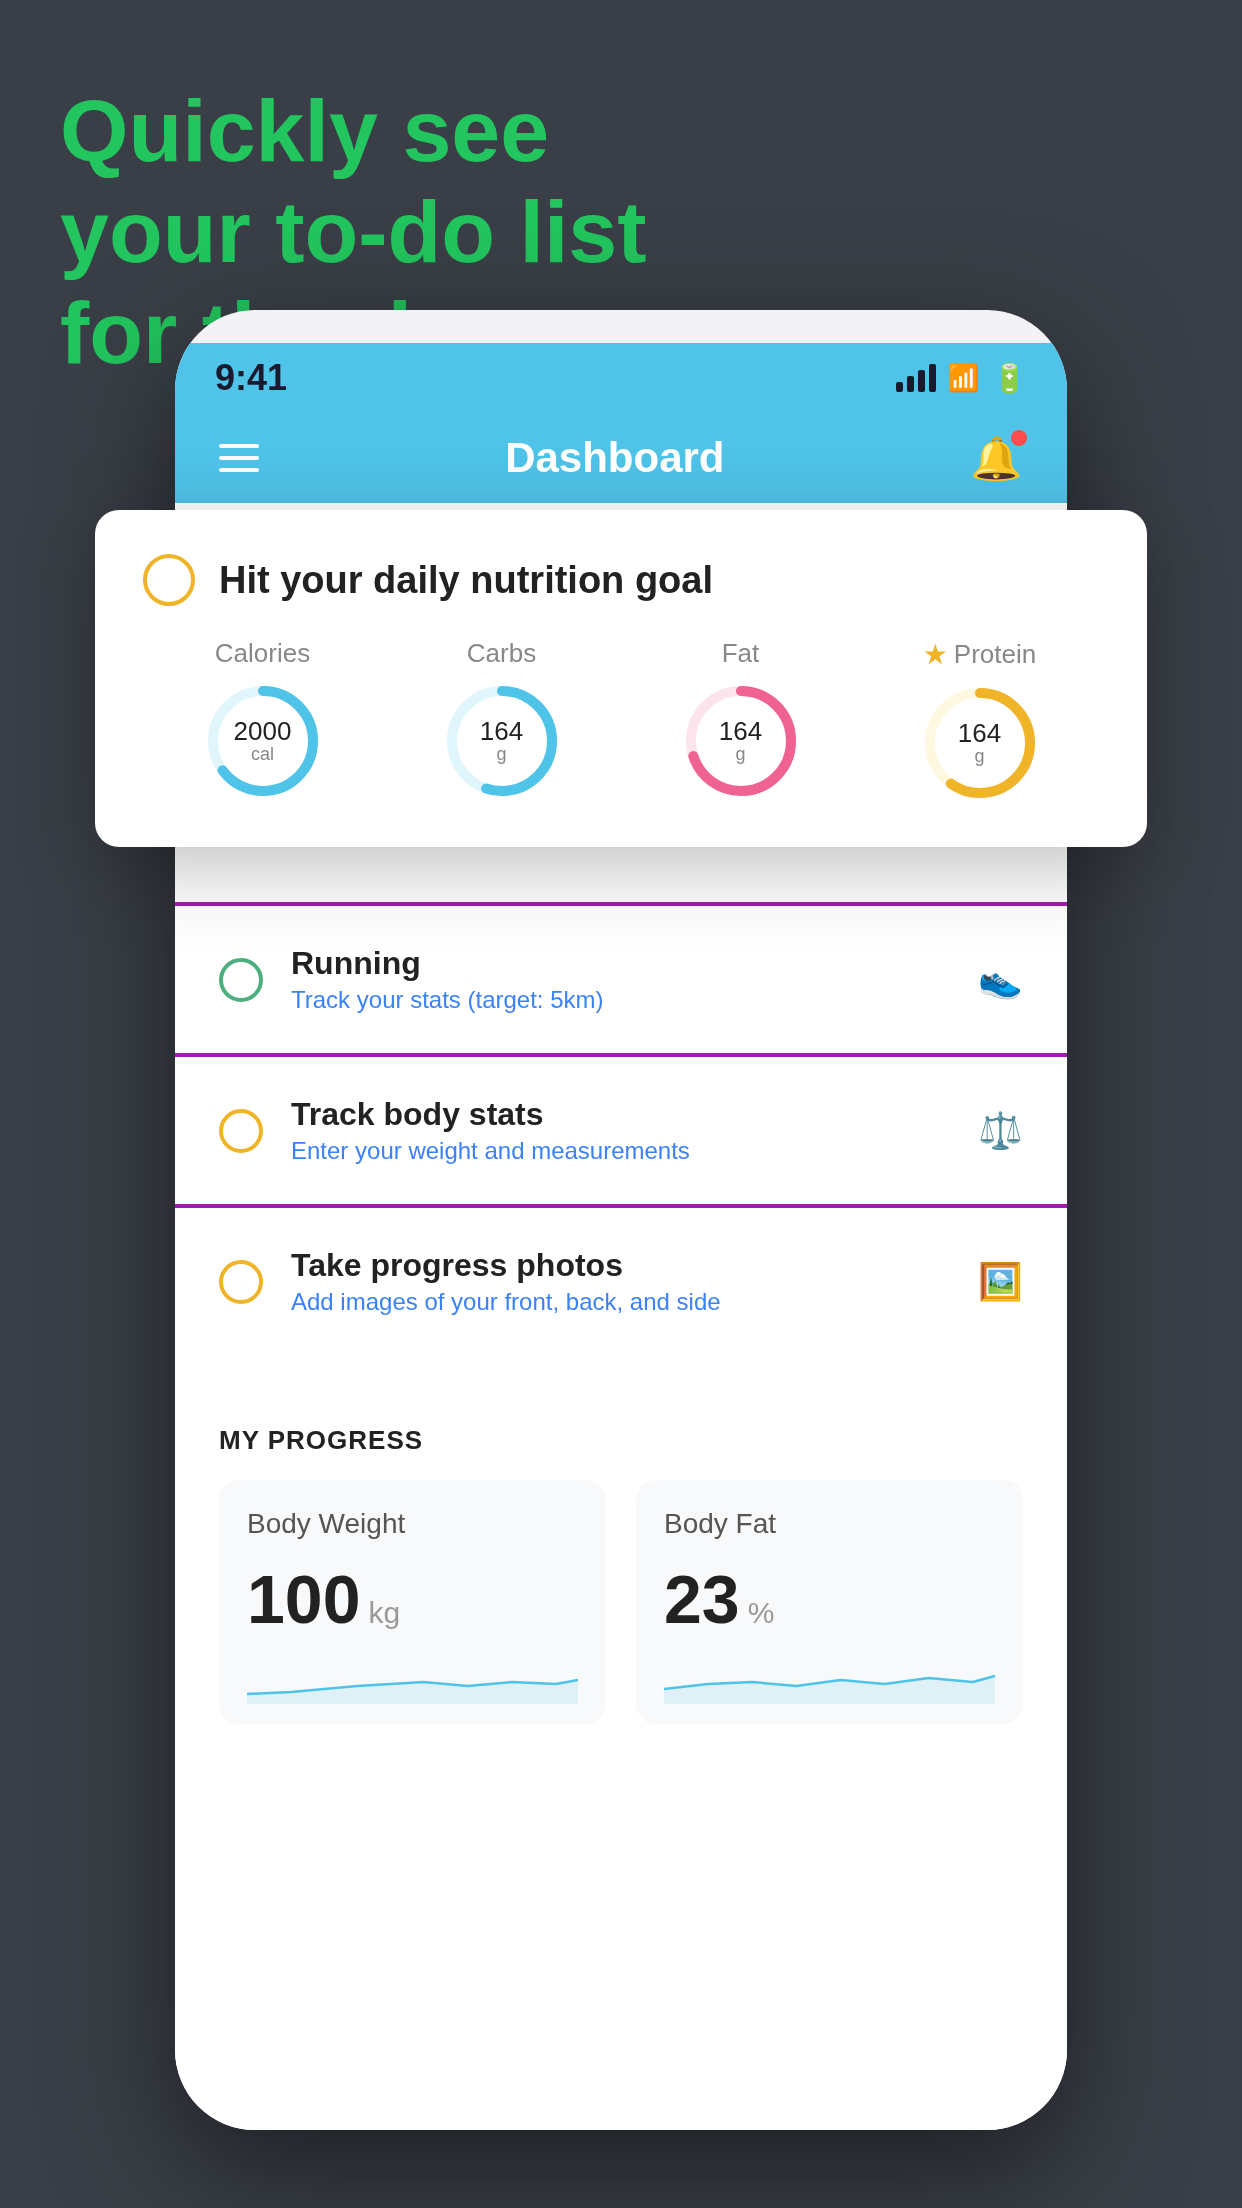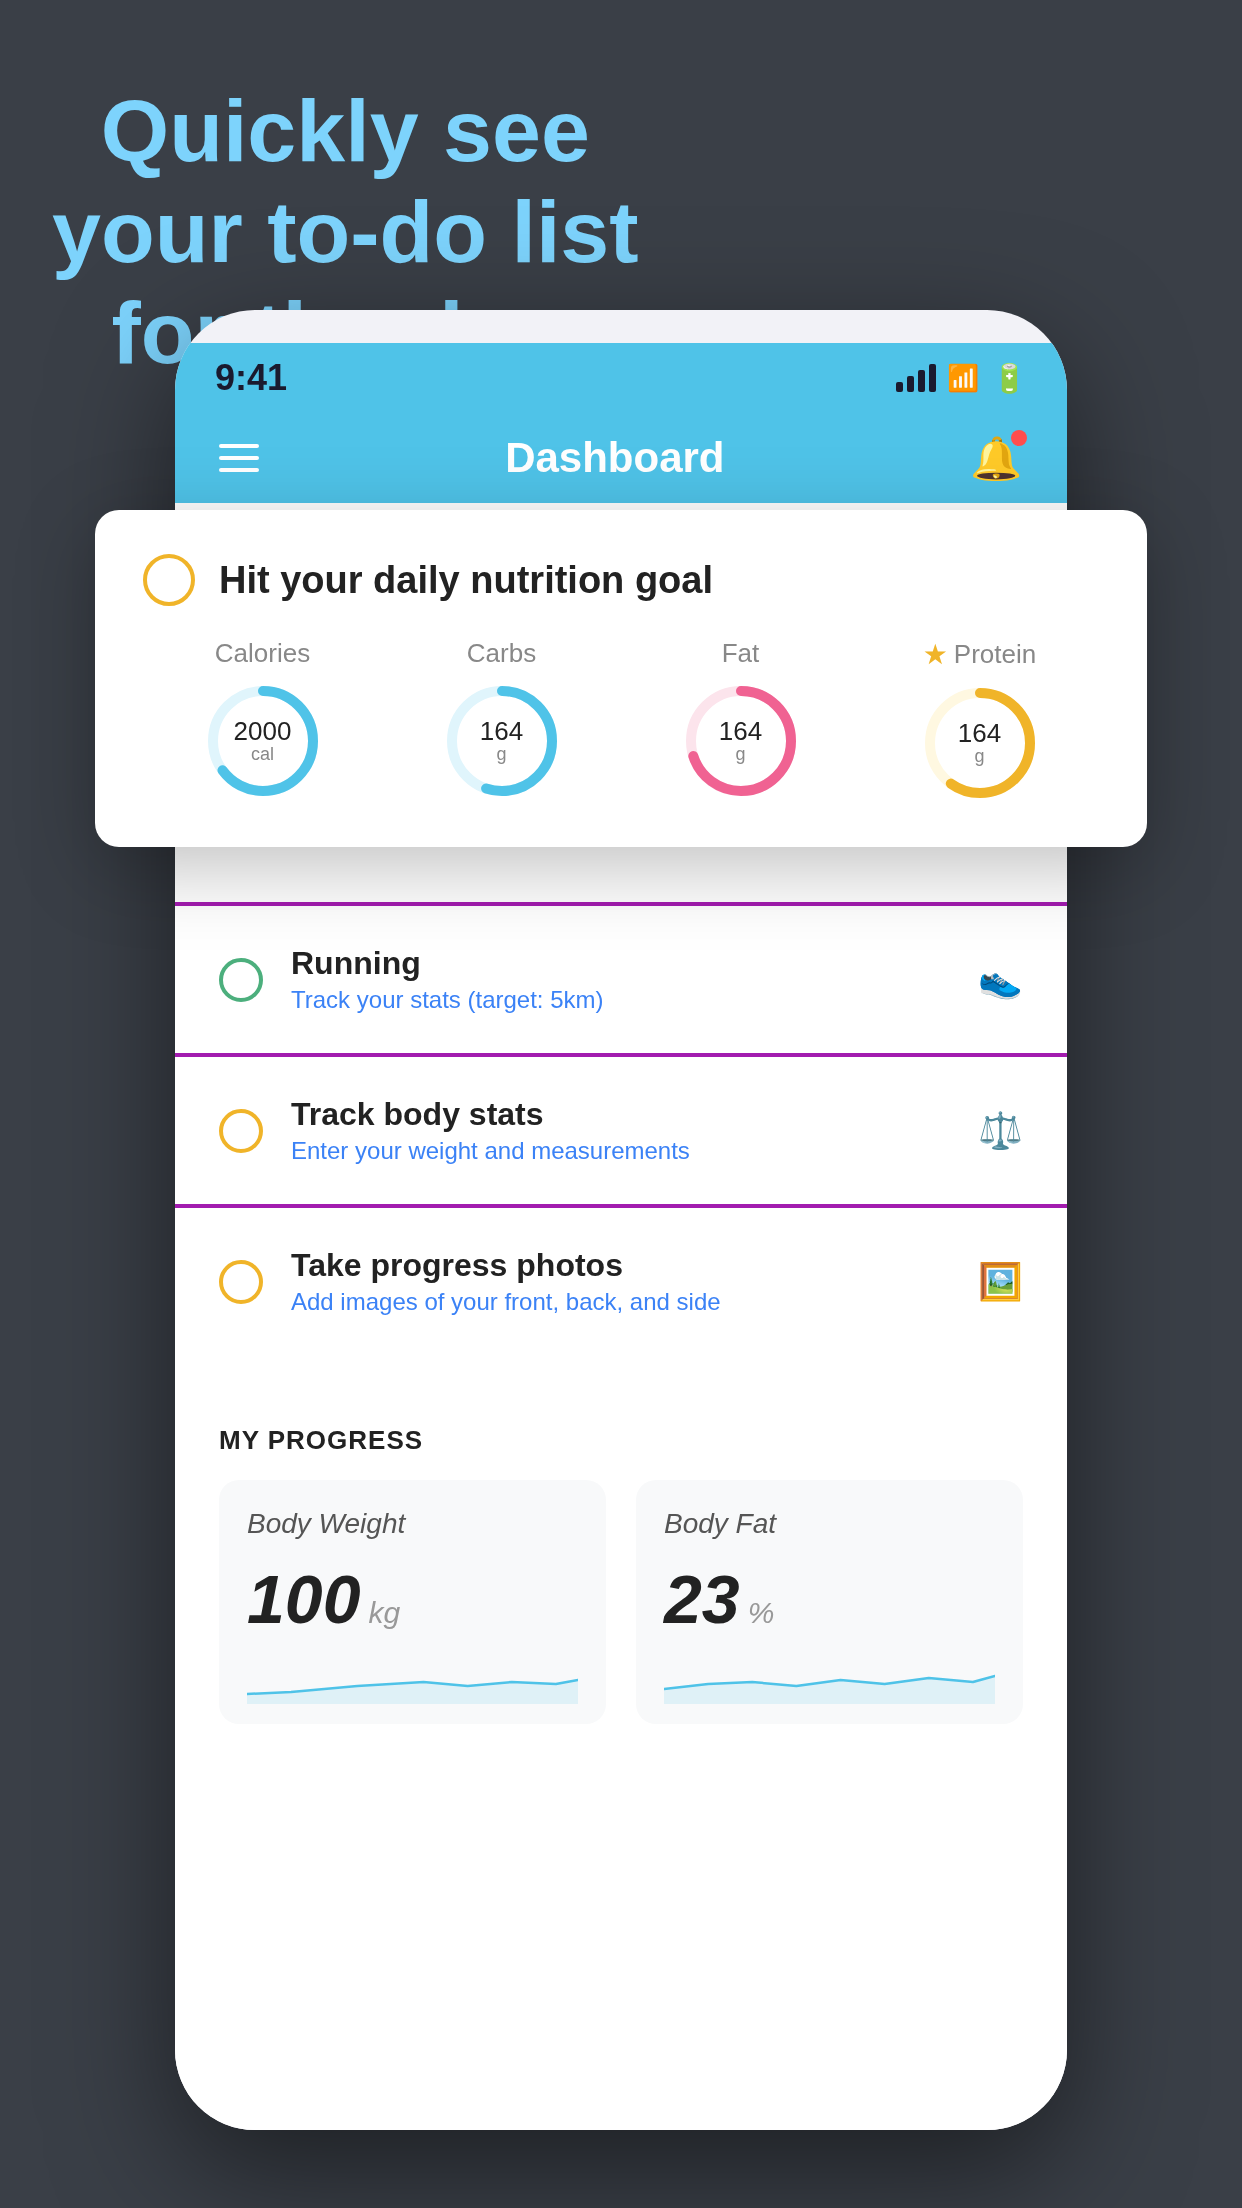--- a/index.html
+++ b/index.html
@@ -9,27 +9,26 @@
       background: #3a3f47;
       font-family: -apple-system, BlinkMacSystemFont, 'Helvetica Neue', Arial, sans-serif;
       overflow: hidden;
       position: relative;
     }
 
     
     .headline {
       position: absolute;
       top: 80px;
-      left: 52px;
-      color: #7dd3fc;
+      left: 60px;
+      color: #22c55e;
       font-size: 88px;
       font-weight: 800;
       line-height: 1.15;
       z-index: 1;
-      text-align: center;
     }
 
     
     .phone {
       position: absolute;
       top: 310px;
       left: 175px;
       width: 892px;
       height: 1820px;
       background: #f2f2f7;
@@ -274,21 +273,20 @@
     .progress-header {
       font-size: 26px;
       font-weight: 800;
       color: #222;
       letter-spacing: 1px;
       margin-bottom: 24px;
     }
     .progress-cards {
       display: flex;
       gap: 30px;
-      font-style: italic;
     }
     .progress-card {
       flex: 1;
       background: #f8f9fa;
       border-radius: 20px;
       padding: 28px 28px 20px;
       overflow: hidden;
     }
     .progress-card-title {
       font-size: 28px;

